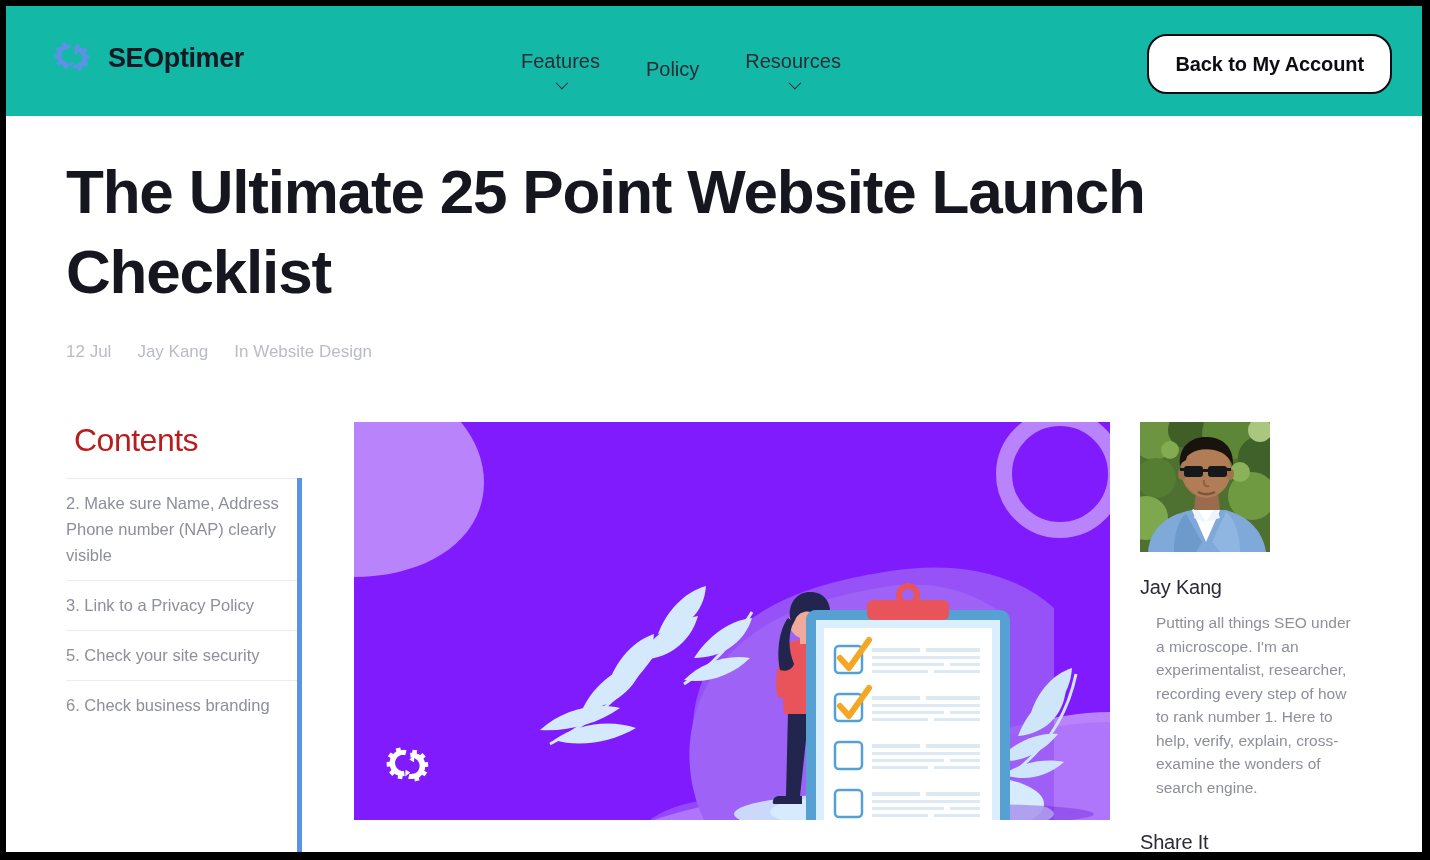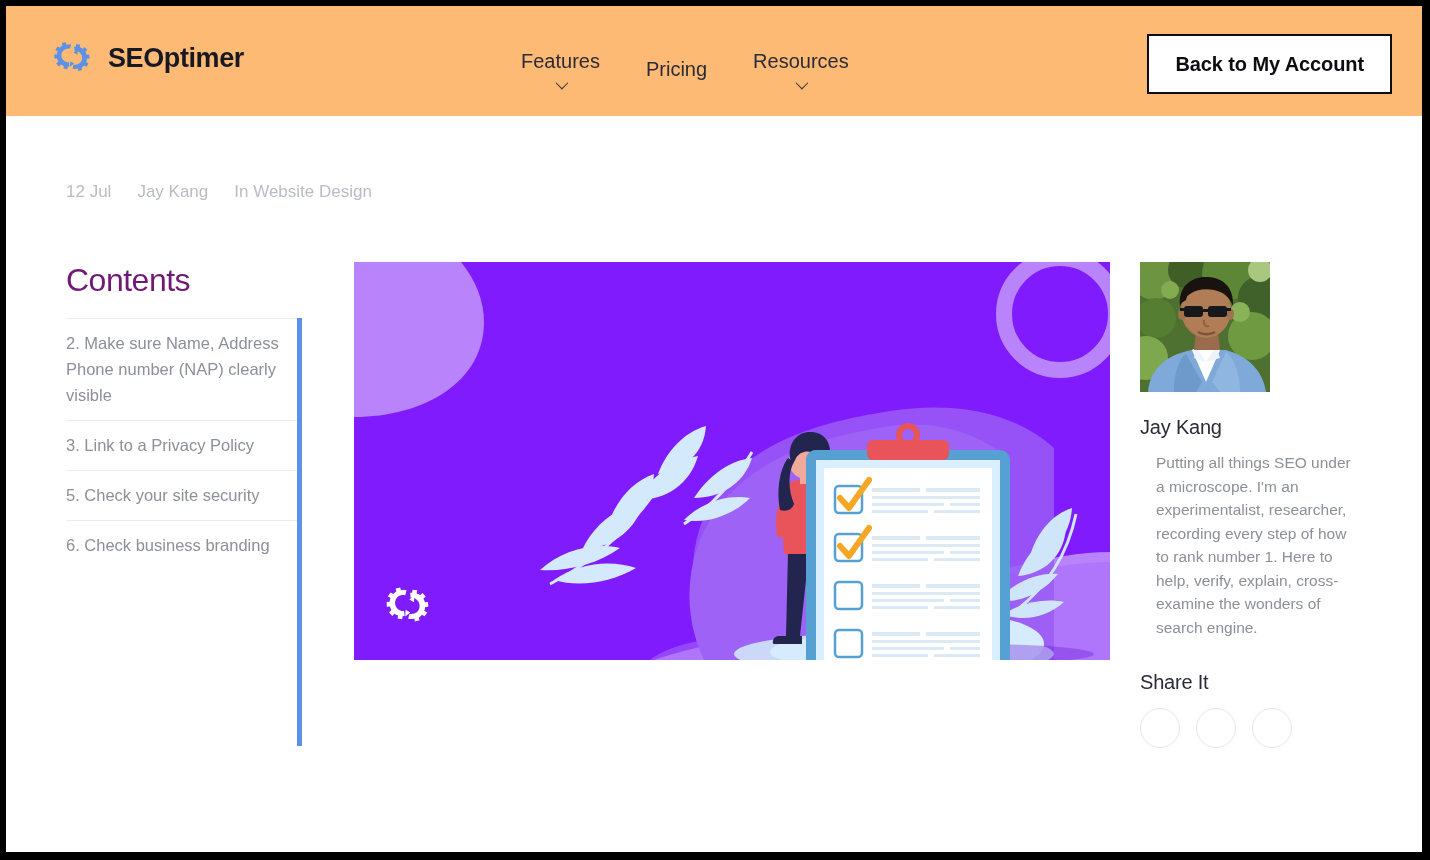--- a/index.html
+++ b/index.html
@@ -26,21 +26,21 @@
     width: 1416px;
     height: 846px;
     background: #ffffff;
     overflow: hidden;
   }
 
   
   #site-header {
     position: relative;
     height: 110px;
-    background: #fdba74;
+    background: #14b8a6;
   }
   #logo-wrap {
     position: absolute;
     left: 46px; top: 32px;
     display: flex;
     align-items: center;
     gap: 12px;
     text-decoration: none;
   }
   #logo-mark { width: 44px; height: 40px; display: block; }
@@ -79,21 +79,21 @@
 
   #account-btn {
     position: absolute;
     right: 30px; top: 28px;
     height: 60px;
     padding: 0 26px;
     display: flex;
     align-items: center;
     justify-content: center;
     border: 2.5px solid #0c0c12;
-    border-radius: 0;
+    border-radius: 20px;
     background: #ffffff;
     font-size: 20px;
     font-weight: bold;
     color: #0c0c12;
     letter-spacing: -0.1px;
     cursor: pointer;
     white-space: nowrap;
   }
 
   
@@ -131,23 +131,24 @@
   
   #contents-col {
     width: 260px;
     flex: 0 0 260px;
     position: relative;
     padding-right: 24px;
   }
   #contents-title {
     font-size: 32px;
     font-weight: normal;
-    color: #701a75;
+    color: #b91c1c;
     letter-spacing: -0.5px;
     margin-bottom: 19px;
+    margin-left: 8px;
   }
   #contents-list { position: relative; }
   .toc-item {
     position: relative;
     font-size: 16.5px;
     line-height: 26px;
     color: #8d8f99;
     padding: 11px 8px 12px 0;
     border-top: 1px solid #ececf0;
     cursor: pointer;
@@ -246,32 +247,33 @@
       </svg>
       <span id="logo-text">SEOptimer</span>
     </a>
 
     <nav id="main-nav">
       <div class="nav-item">
         <span>Features</span>
         <span class="chev"></span>
       </div>
       <div class="nav-item">
-        <span>Pricing</span>
+        <span>Policy</span>
       </div>
       <div class="nav-item">
         <span>Resources</span>
         <span class="chev"></span>
       </div>
     </nav>
 
     <button id="account-btn">Back to My Account</button>
   </header>
 
   <section id="article-head">
+    <h1 id="article-title">The Ultimate 25 Point Website Launch Checklist</h1>
     <div id="article-meta">
       <span class="meta-item">12 Jul</span>
       <span class="meta-item">Jay Kang</span>
       <span class="meta-item">In Website Design</span>
     </div>
   </section>
 
   <section id="article-body">
 
     <aside id="contents-col">

